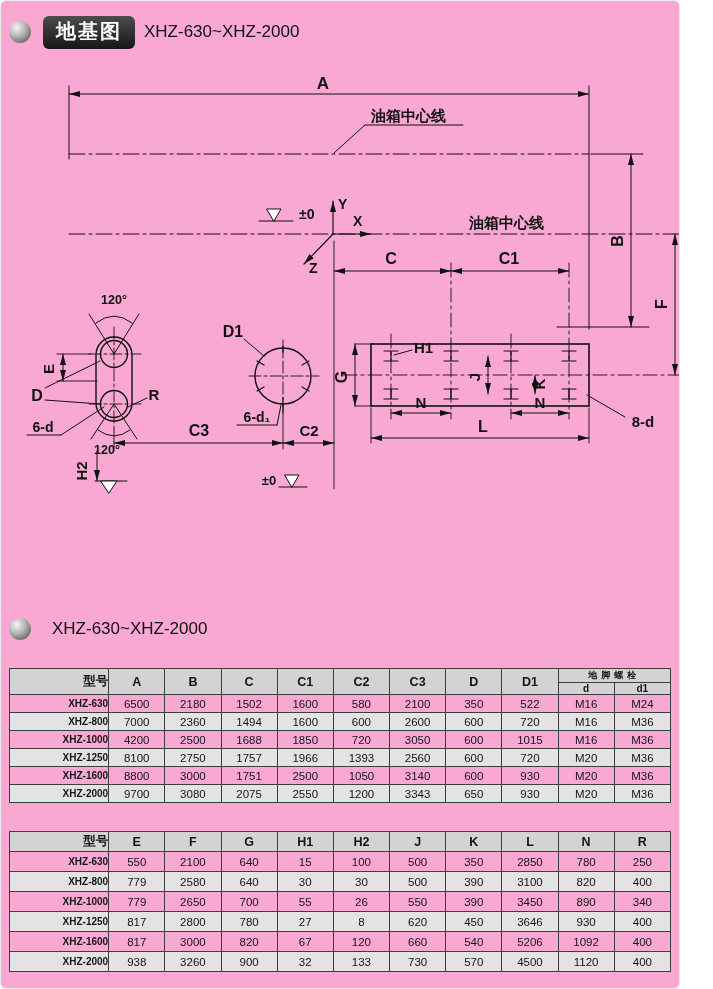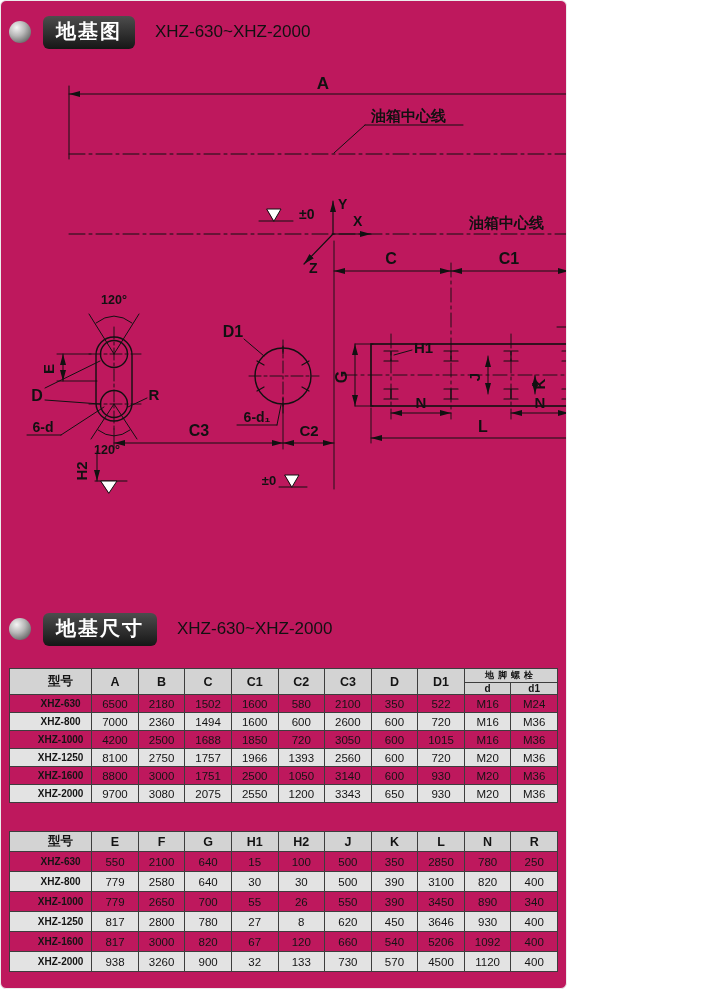--- a/index.html
+++ b/index.html
@@ -1,34 +1,34 @@
 <!DOCTYPE html>
 <html><head>
 <meta charset="utf-8">
 <style>
   html,body{margin:0;padding:0;background:#fff;}
   body{width:713px;height:989px;font-family:"Liberation Sans",sans-serif;color:#141414;}
-  .page{width:567px;height:989px;box-sizing:border-box;overflow:hidden;background:#be185d;border:1px solid #ececec;border-radius:6px;}
+  .page{width:680px;height:989px;box-sizing:border-box;overflow:hidden;background:#f9a8d4;border:1px solid #ececec;border-radius:6px;}
   .section-header{display:flex;align-items:center;height:34px;padding-left:8px;margin-top:14px;}
   .sphere{width:22px;height:22px;border-radius:50%;flex:0 0 22px;
     background:radial-gradient(circle at 35% 30%, #f4f4f4, #b8b8b8 40%, #727272 75%, #4b4b4b);margin-right:12px;}
   .badge{background:linear-gradient(180deg,#4d4d4d,#161616);color:#fff;font-weight:bold;font-size:20px;
     padding:2px 13px 4px;border-radius:6px;letter-spacing:2px;}
-  .range{font-size:17px;margin-left:20px;color:#111;text-align:right;}
+  .range{font-size:17px;margin-left:9px;color:#111;text-align:right;}
   .second{margin-top:56px;}
   svg{display:block;margin-top:2px;}
   .dim{font-weight:bold;fill:#111;font-family:"Liberation Sans",sans-serif;}
   .cjk{font-weight:bold;fill:#111;font-family:"Liberation Sans",sans-serif;}
   .tables{padding:0 8px;}
   table{width:100%;border-collapse:collapse;table-layout:fixed;margin-top:22px;}
   #t2{margin-top:28px;}
   th,td{border:1px solid #3d3d3d;text-align:center;font-size:11.5px;padding:1px 0;height:15px;overflow:hidden;white-space:nowrap;}
   #t2 th,#t2 td{height:17px;}
   thead th{background:#d3d3d3;font-weight:bold;font-size:12.5px;}
-  th.model-head,td.model-cell{text-align:center;padding-left:20px;}
+  th.model-head,td.model-cell{text-align:right;padding-left:20px;}
   td.model-cell{font-weight:bold;font-size:10px;}
   tbody tr:nth-child(even) td{background:#e3e3e3;}
   th.bolt-head{font-size:9px;letter-spacing:4px;height:11px;padding:0;}
   th.bolt-sub{font-size:10px;height:11px;padding:0;}
 </style>
 </head>
 <body>
 
 <div class="page">
 
@@ -240,21 +240,20 @@
 
       <g stroke-width="1">
         <line x1="624" y1="366" x2="586" y2="344"></line>
         <text class="dim" x="642" y="376" font-size="15" text-anchor="middle" stroke="none" fill="#111">8-d</text>
       </g>
     </g>
   </svg>
 
   <div class="section-header second">
     <span class="sphere"></span>
-    <span class="badge">地基尺寸</span>
     <span class="range">XHZ-630~XHZ-2000</span>
   </div>
 
   <div class="tables">
 
     <table id="t1">
       <colgroup>
         <col style="width:15%">
           <col style="width:8.5%">
           <col style="width:8.5%">

